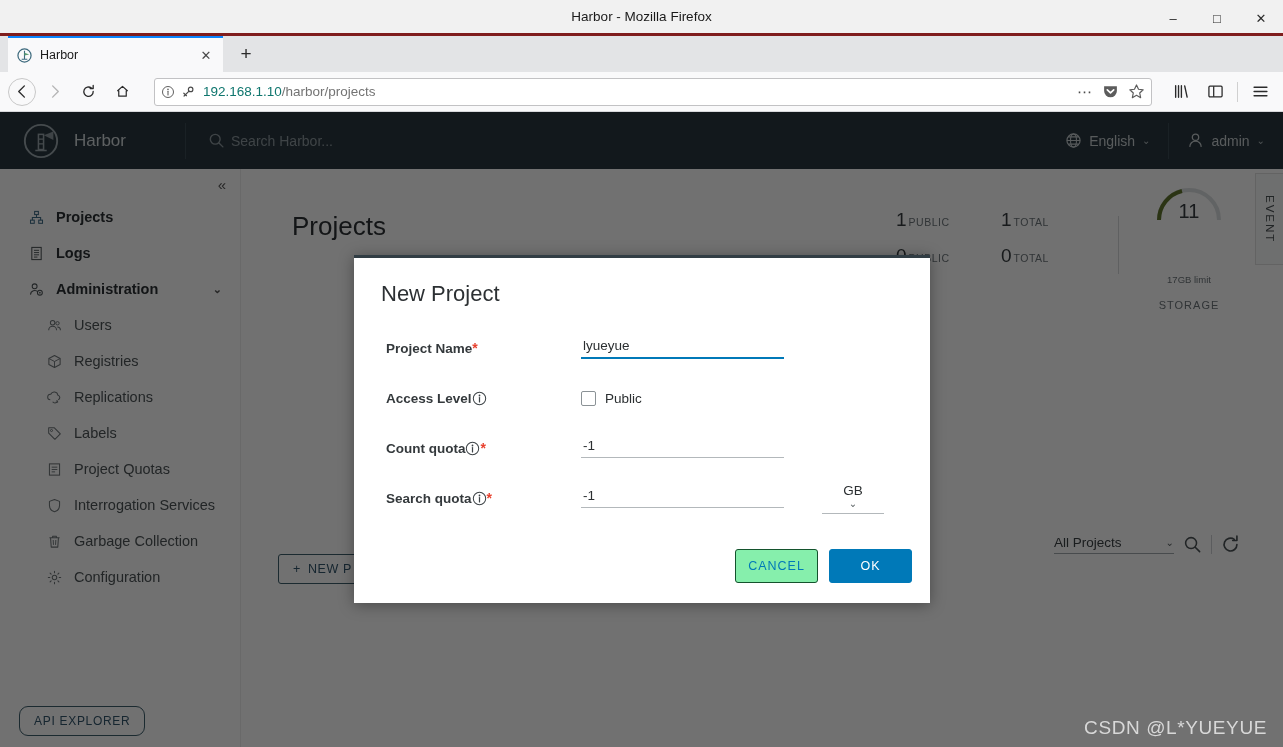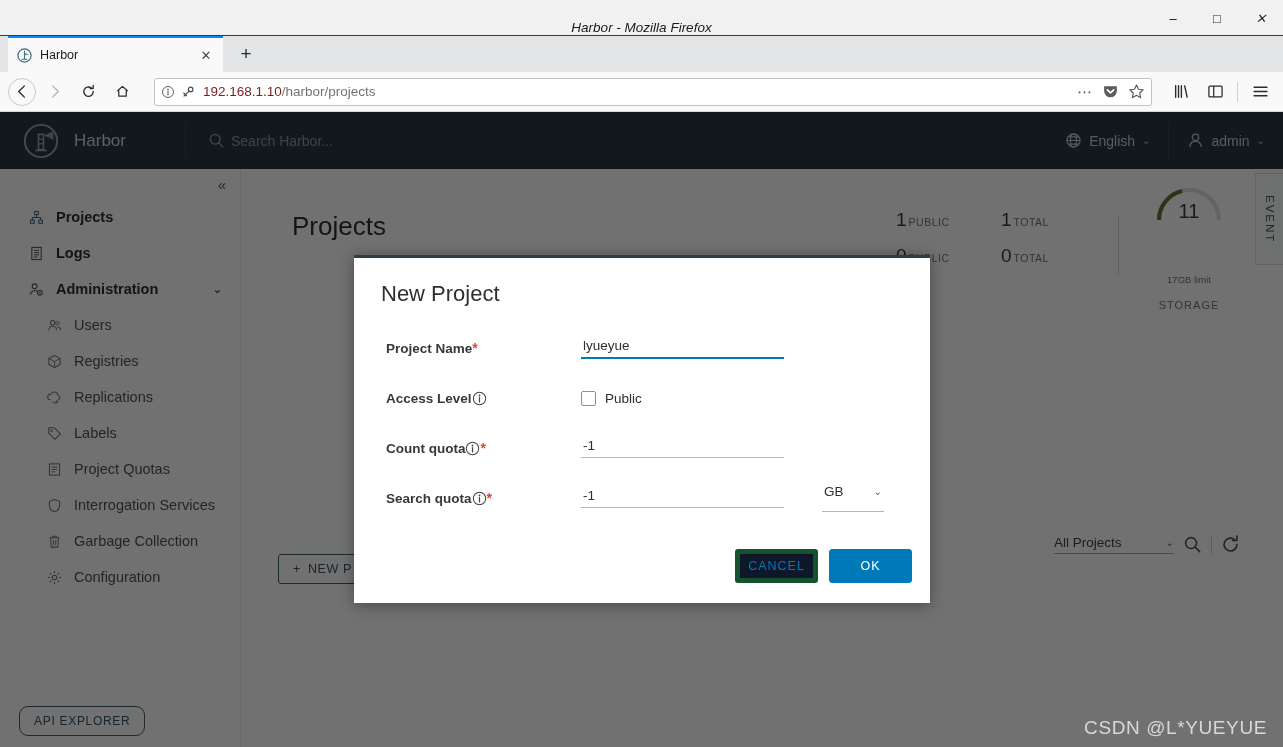--- a/index.html
+++ b/index.html
@@ -6,22 +6,22 @@
   html, body {
     width: 1283px; height: 747px;
     font-family: "Liberation Sans", sans-serif;
     overflow: hidden; background: #fff;
   }
   #app { position: relative; width: 1283px; height: 747px; }
 
   
   .titlebar {
     position: absolute; top: 0; left: 0; width: 1283px; height: 36px;
-    background: #f1f1f1; border-bottom: 1px solid #7f1d1d;
-    display: flex; align-items: flex-end; justify-content: center; font-style: italic;
+    background: #f1f1f1; border-bottom: 3px solid #7f1d1d;
+    display: flex; align-items: center; justify-content: center;
   }
   .titlebar-text { font-size: 13.5px; color: #1a1a1a; }
   .winbtns { position: absolute; right: 0; top: 0; height: 36px; display: flex; align-items: center; }
   .winbtn {
     width: 44px; height: 36px; display: flex; align-items: center; justify-content: center;
     font-size: 13px; color: #2b2b2b;
   }
 
   .tabstrip {
     position: absolute; top: 36px; left: 0; width: 1283px; height: 36px;
@@ -58,21 +58,21 @@
   }
   .navbtn.disabled { color: #b5b5b5; }
   .navbtn.back { border: 1px solid #c8c8c8; border-radius: 50%; width: 28px; height: 28px; }
   .urlbar {
     flex: 1; height: 28px; margin: 0 8px 0 14px; background: #fff;
     border: 1px solid #c2c2c4; border-radius: 3px;
     display: flex; align-items: center; padding: 0 6px;
   }
   .urlbar-icons { display: flex; align-items: center; gap: 6px; margin-right: 8px; }
   .url-text { font-size: 13.5px; color: #737373; white-space: nowrap; }
-  .url-host { color: #7f1d1d; }
+  .url-host { color: #0f766e; }
   .urlbar-right { display: flex; align-items: center; gap: 9px; margin-left: auto; }
   .toolbar-right { display: flex; align-items: center; gap: 4px; padding-left: 6px; }
   .tbicon {
     width: 30px; height: 30px; display: flex; align-items: center; justify-content: center;
     color: #2b2b2b; border-radius: 3px;
   }
   .tb-sep { width: 1px; height: 20px; background: #d0d0d0; margin: 0 3px; }
 
   
   .harbor { position: absolute; top: 112px; left: 0; width: 1283px; height: 635px; background: #fafafa; }
@@ -189,28 +189,28 @@
     border: none; border-bottom: 1px solid #b3b8bb; background: transparent;
     padding: 0 0 4px 2px; outline: none; font-family: inherit;
   }
   .finput.focused { border-bottom: 2px solid #0079b8; }
   .cbrow { display: flex; align-items: center; gap: 9px; }
   .cbbox { width: 15px; height: 15px; border: 1px solid #8b9296; border-radius: 2px; background: #fff; }
   .cblabel { font-size: 13.5px; color: #2b2f31; }
   .unit-select {
     width: 62px; margin-left: 38px; font-size: 13.5px; color: #2b2f31;
     border-bottom: 1px solid #b3b8bb; display: flex; align-items: center;
-    justify-content: space-between; padding: 0 2px 12px 2px;
+    justify-content: space-between; padding: 0 2px 4px 2px; flex-direction: column;
   }
   .modal-actions { position: absolute; right: 18px; bottom: 20px; display: flex; gap: 11px; }
   .btn {
     min-width: 83px; height: 34px; font-size: 12.5px; letter-spacing: 1px;
     display: flex; align-items: center; justify-content: center; border-radius: 3px;
   }
-  .btn-outline { border: 5px solid #14532d; color: #0079b8; background: #0f172a; }
+  .btn-outline { border: 1px solid #14532d; color: #0079b8; background: #86efac; }
   .btn-solid { background: #0079b8; color: #fff; border: 1px solid #0079b8; }
 
   .watermark {
     position: absolute; right: 16px; bottom: 8px;
     font-size: 19px; color: #d8d8d8; letter-spacing: .6px;
   }
 </style>
 </head>
 <body>
 

